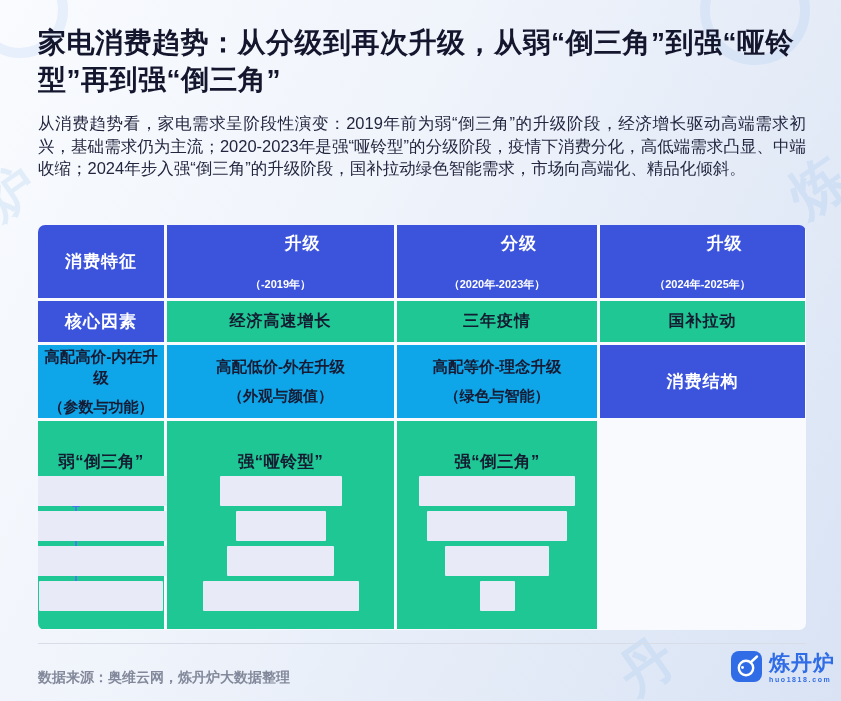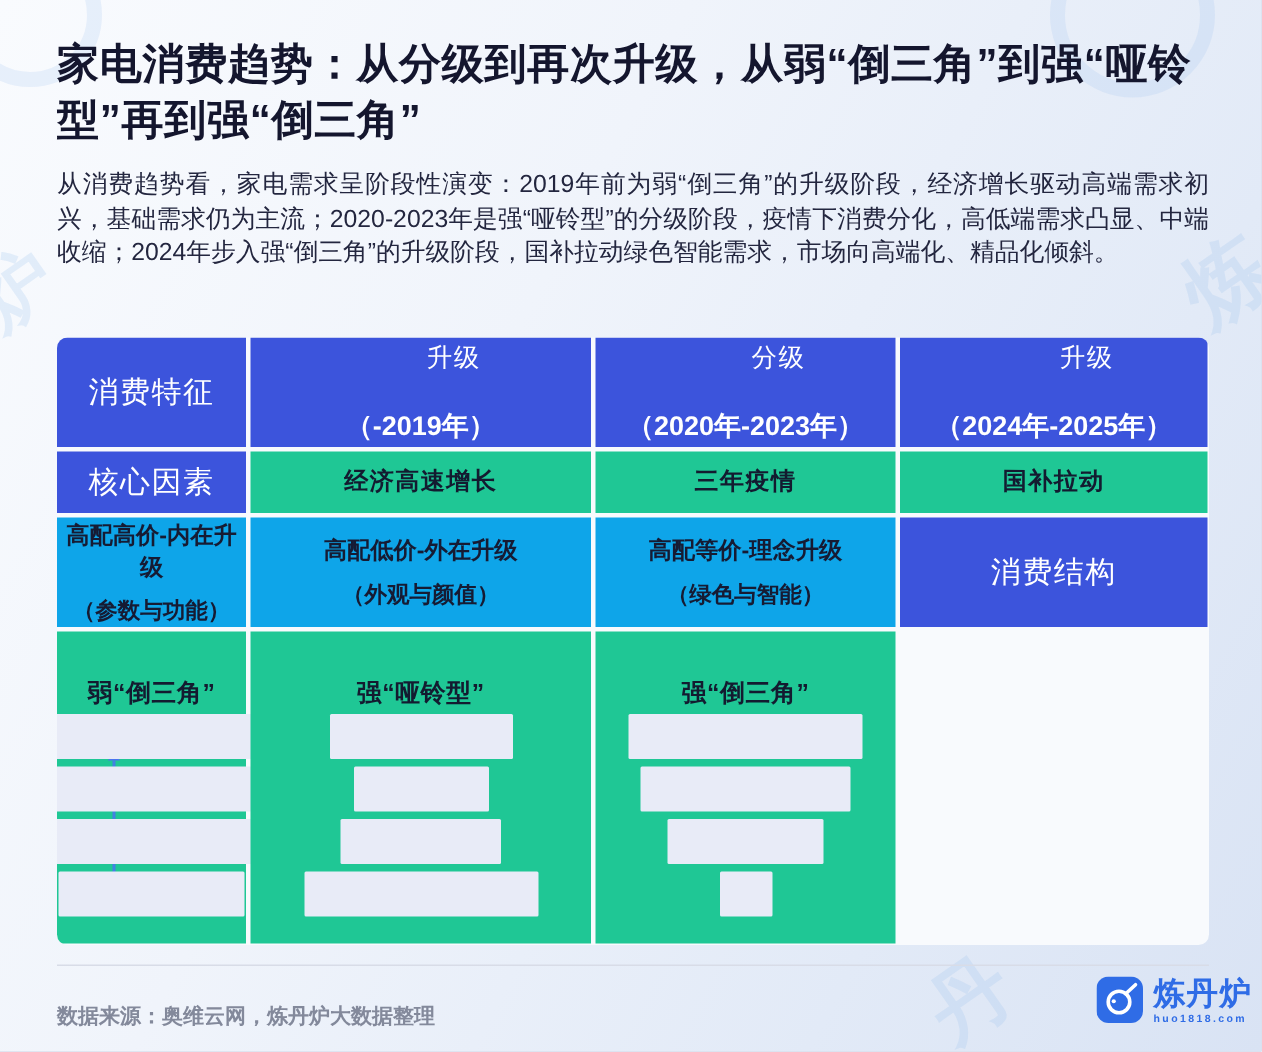--- a/index.html
+++ b/index.html
@@ -24,24 +24,24 @@
 
   .trend-table {
     position:absolute; left:38px; top:225px; width:768px; height:405px;
     display:grid; grid-template-columns:126px 227px 200px 205px; grid-template-rows:73px 41px 73px 208px;
     gap:3px; background:#f8fafd; border-radius:7px; overflow:hidden;
   }
   .cell { display:flex; align-items:center; justify-content:center; text-align:center; }
   .cell-blue  { background:#3c54dc; color:#ffffff; }
   .cell-green { background:#1fc795; color:#131b30; }
   .cell-light { background:#0ea5e9; color:#161b33; }
-  .row-label { font-size:20px; font-weight:400; letter-spacing:1px; }
+  .row-label { font-size:17px; font-weight:700; letter-spacing:1px; }
   .hdr { flex-direction:column; }
-  .hdr .phase  { font-size:17px; font-weight:400; letter-spacing:1px;margin-left:44px; }
-  .hdr .period { font-size:18px; font-weight:700; margin-top:22px; }
+  .hdr .phase  { font-size:17px; font-weight:700; letter-spacing:1px;margin-left:44px; }
+  .hdr .period { font-size:11px; font-weight:700; margin-top:22px; }
   .factor { font-size:16px; font-weight:700; letter-spacing:1px; }
   .feat { flex-direction:column; font-weight:700; }
   .feat .l1 { font-size:15.5px; }
   .feat .l2 { font-size:15px; margin-top:9px; }
 
   .funnel { position:relative; }
   .funnel-title { position:absolute; top:30px; left:0; right:0; text-align:center;
                   font-size:16.5px; font-weight:700; color:#131b30; letter-spacing:.5px; }
   .bars { position:absolute; top:55px; left:0; right:0;
           display:flex; flex-direction:column; align-items:center; gap:5px; }

